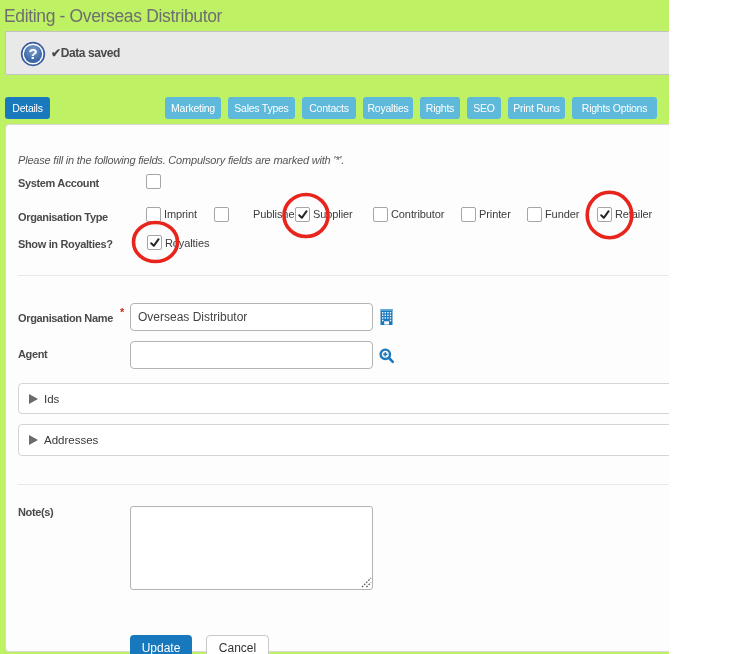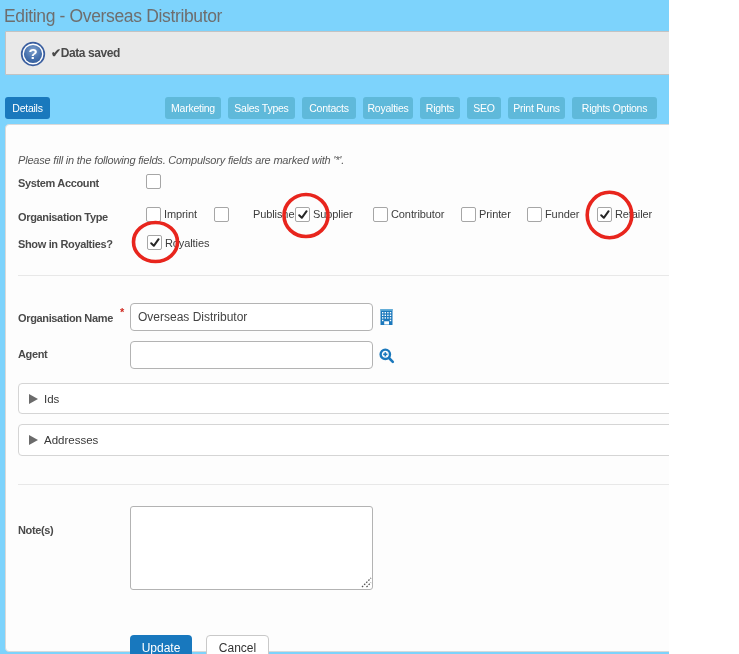--- a/index.html
+++ b/index.html
@@ -1,19 +1,19 @@
 <!DOCTYPE html>
 <html><head>
 <meta charset="utf-8">
 <style>
 * { margin:0; padding:0; box-sizing:border-box; }
 html,body { background:#fff; }
 #page {
   position:relative; width:669px; height:654px; overflow:hidden;
-  font-family:"Liberation Sans", sans-serif; background:#7dd3fc;
+  font-family:"Liberation Sans", sans-serif; background:#bef264;
 }
 .abs { position:absolute; }
 #title {
   left:4px; top:6px; font-size:17.5px; letter-spacing:-0.35px; color:#6e6e6e;
 }
 #infobar {
   left:5px; top:31px; width:740px; height:44px;
   background:#e9e9e9; border:1px solid #c3c3c3; border-radius:1px;
 }
 #infobar .txt {
@@ -186,21 +186,21 @@
       <span class="tri"></span>
       <span class="at">Addresses</span>
     </div>
   <div class="acc" style="top:383px;">
       <span class="tri"></span>
       <span class="at">Ids</span>
     </div>
 
   <div class="sep" style="top:484px;"></div>
 
-  <div class="abs lbl" style="left:18px;top:524px;">Note(s)</div>
+  <div class="abs lbl" style="left:18px;top:506px;">Note(s)</div>
   <div id="noteserea"></div>
   <svg class="annot" style="left:361px;top:577px" width="11" height="11" viewBox="0 0 11 11">
     <g stroke="#555" stroke-width="1.3" stroke-dasharray="1.6,1.4">
       <line x1="1" y1="10" x2="10" y2="1"></line>
       <line x1="5.5" y1="10" x2="10" y2="5.5"></line>
     </g>
   </svg>
 
   <div class="btn" id="btn-update">Update</div>
   <div class="btn" id="btn-cancel">Cancel</div>

